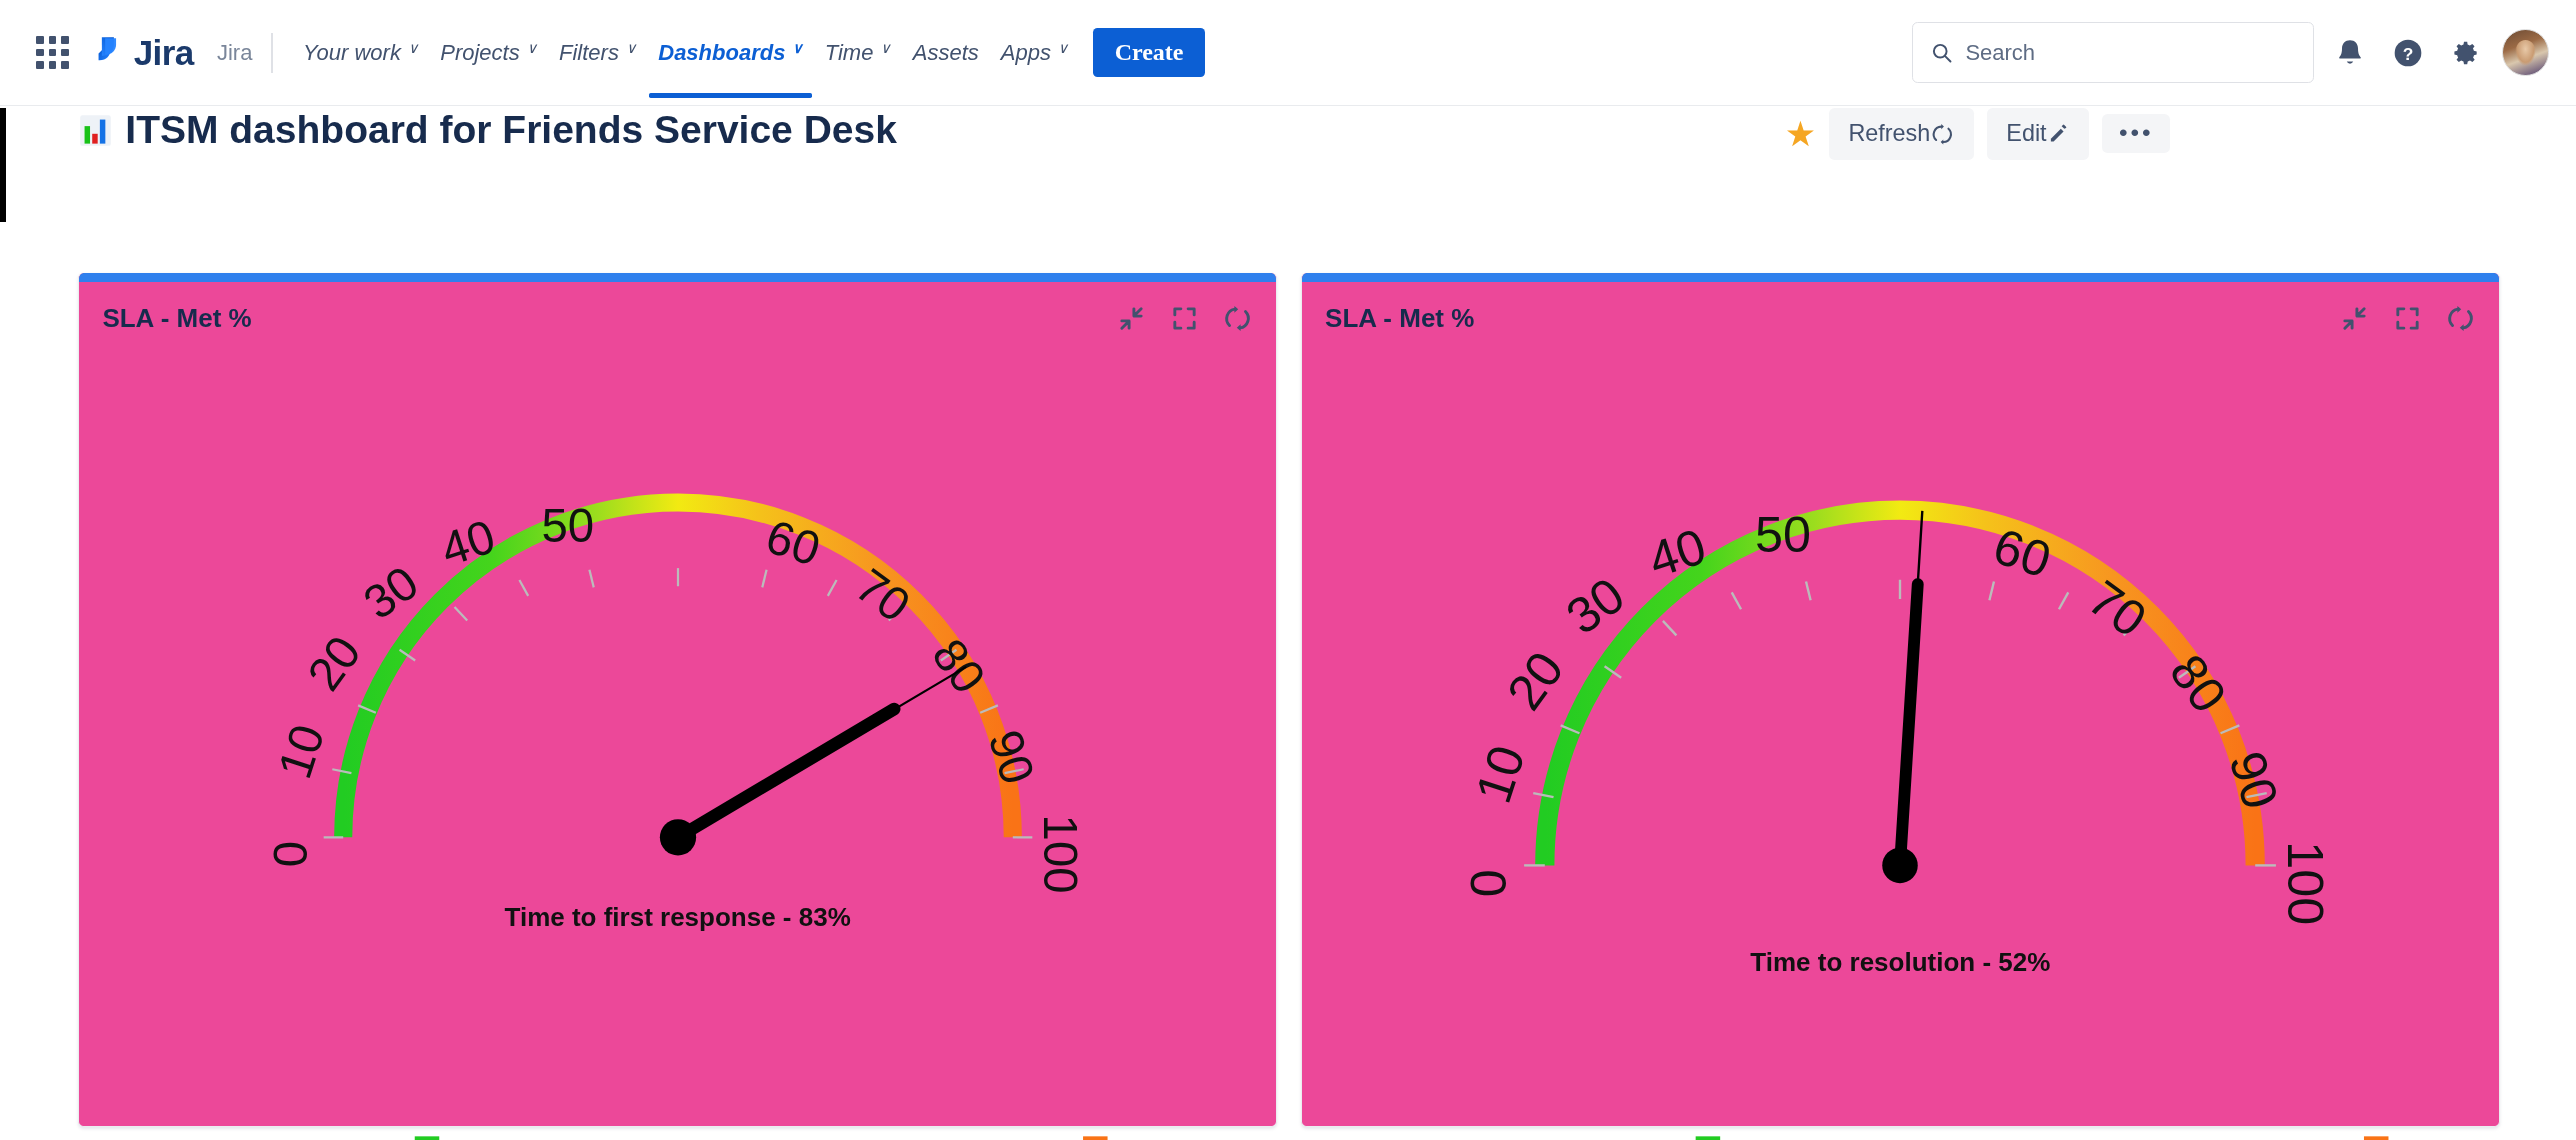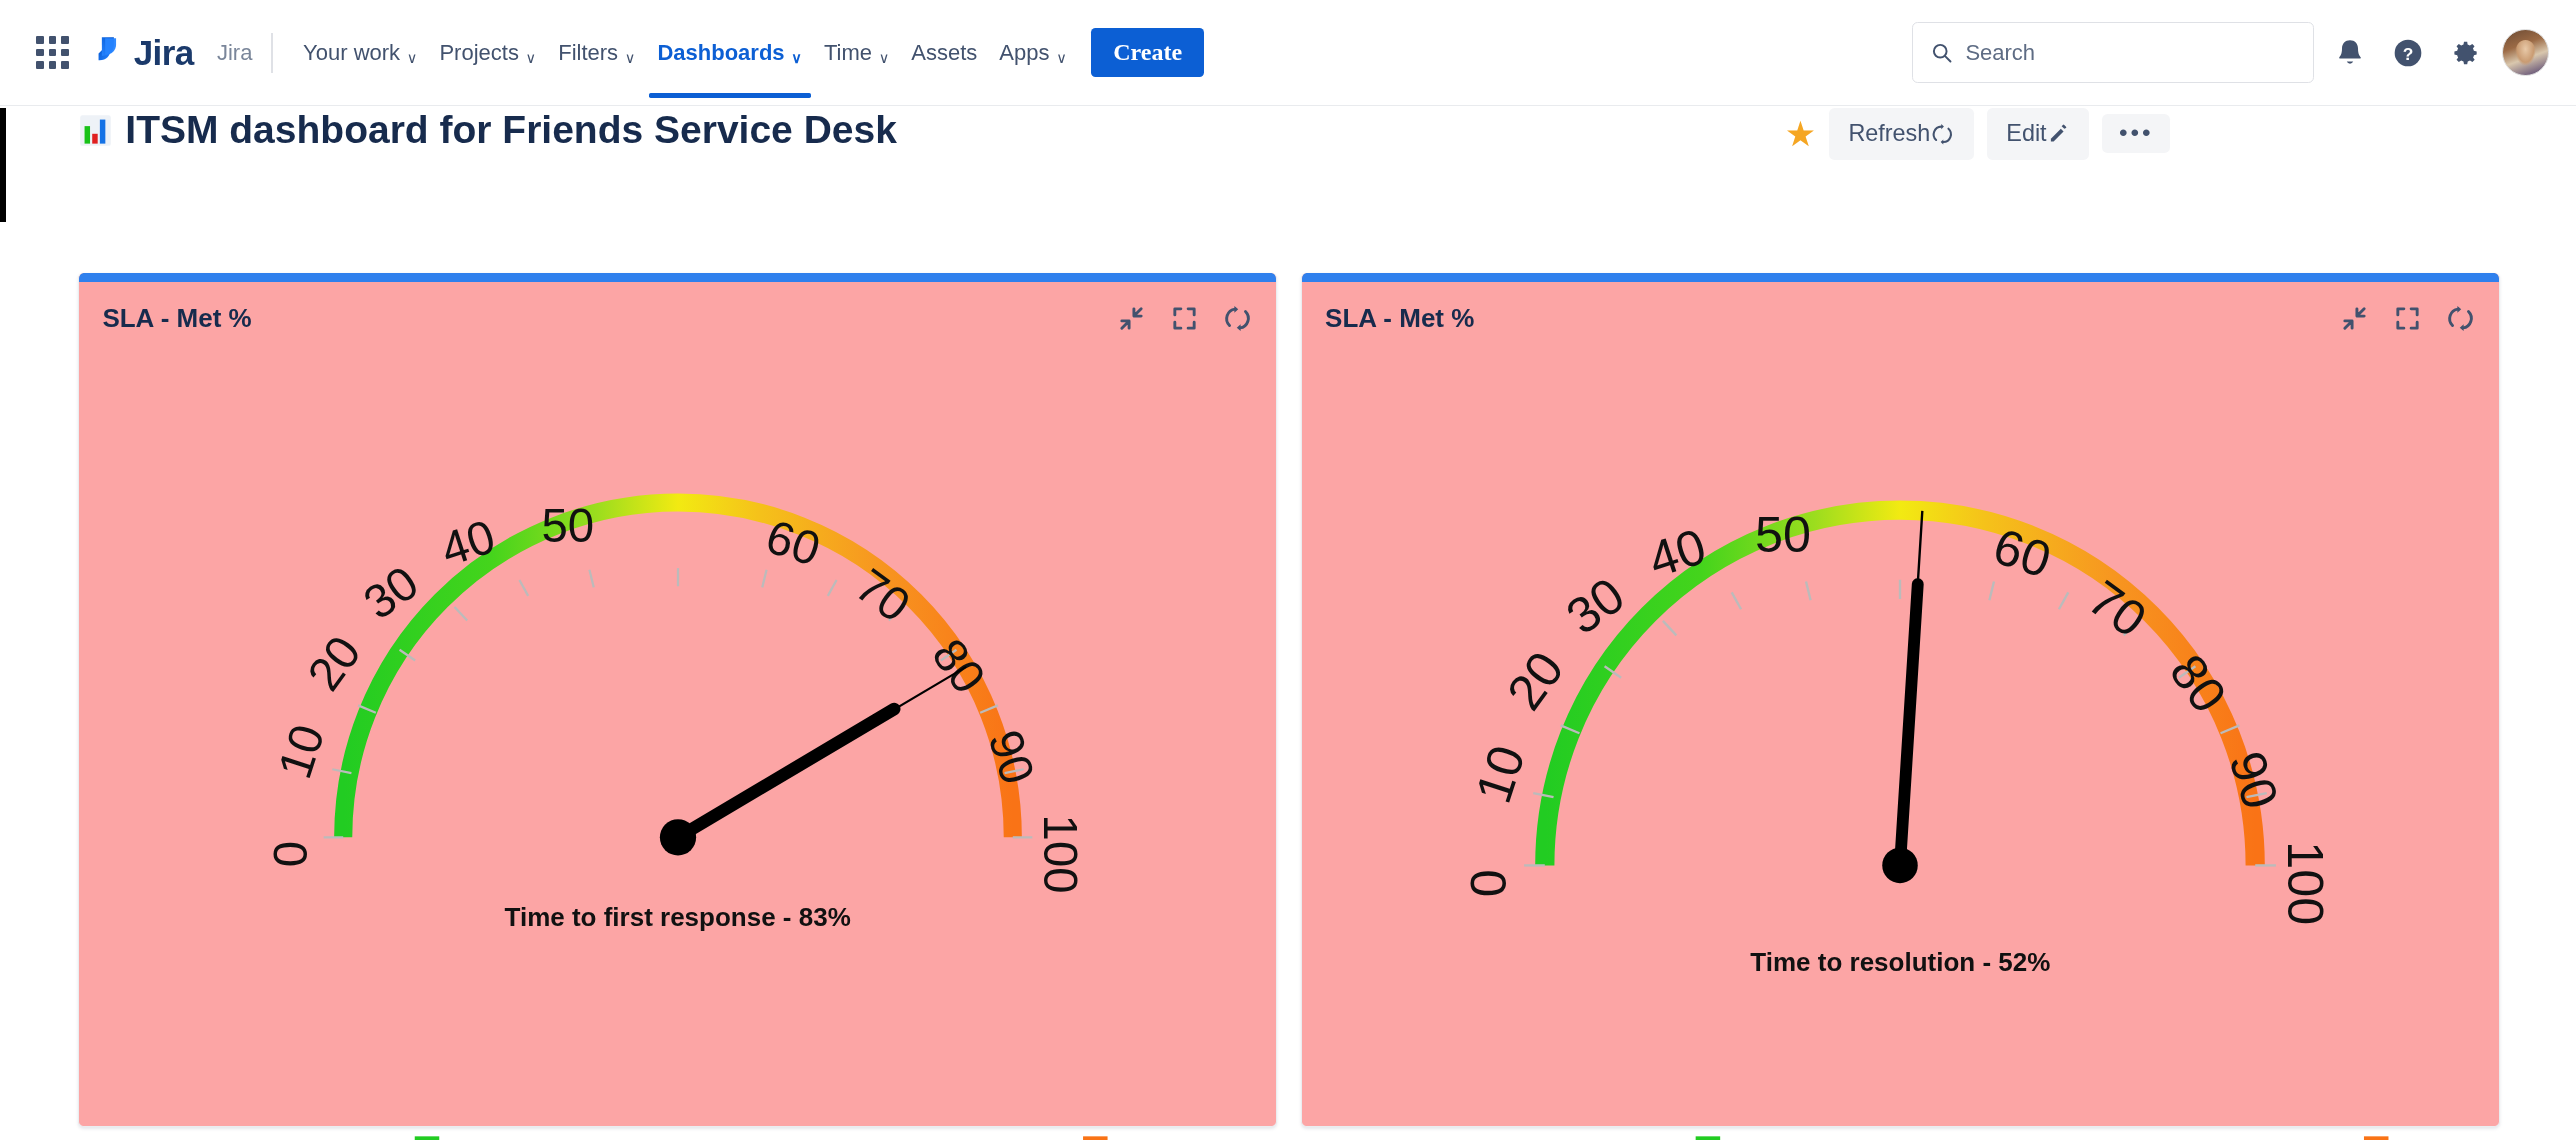--- a/index.html
+++ b/index.html
@@ -36,22 +36,23 @@
     font-size: 35px; font-weight: 700; color: #1b3a6b;
     margin-left: 6.7px; letter-spacing: -0.6px;
   }
   .brand-sub {
     font-size: 22px; color: #7a869a; margin-left: 23.4px;
   }
   .nav-sep { width:1.7px; height:40px; background:#dfe1e6; margin: 0 19px; }
 
   .navitem {
     font-size: 22px; color: #42526e; padding: 10px 11px;
-    display:flex; align-items:flex-end; gap: 6.7px; cursor:pointer; white-space: nowrap;
+    display:flex; align-items:flex-start; gap: 6.7px; cursor:pointer; white-space: nowrap;
     position: relative;
+    font-style: italic;
   }
   .navitem .caret { font-size: 14.5px; color:#42526e; }
   .navitem.active { color: #0c5fd4; font-weight: 600; }
   .navitem.active .caret { color:#0c5fd4; }
   .navitem.active::after {
     content:""; position:absolute; left: 2.2px; right: 2.2px; bottom: -22px;
     height: 4.5px; background: #0c5fd4; border-radius: 1.7px;
   }
 
   .create-btn {
@@ -104,21 +105,21 @@
   .hdr-btn.icon-only { padding: 12.3px 16.7px; }
   .dots { letter-spacing: 2.8px; font-size: 24.6px; line-height: 0.6; }
 
   
   .grid {
     position:absolute; left: 78px; top: 273px;
     width: 2422px; display:flex; gap: 23.4px;
   }
   .gadget {
     width: 1200px; height: 854px;
-    background:#fca5a5;
+    background:#ec4899;
     border:1.7px solid #ebedf0;
     border-radius: 5.6px;
     border-top: none;
     box-shadow: 0 1.7px 3.3px rgba(9,30,66,0.10);
     position: relative;
     overflow: hidden;
   }
   .gadget-accent { height: 9px; background:#2f80ed; border-radius: 4.5px 4.5px 0 0; }
   .gadget-head {
     height: 73px; display:flex; align-items:center; padding: 0 23.4px;

